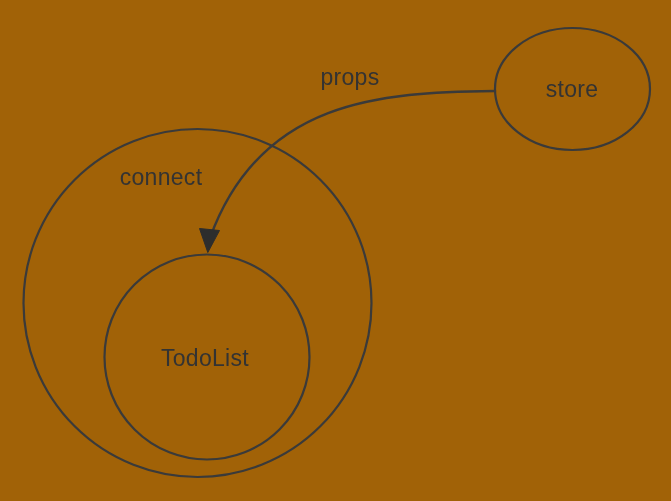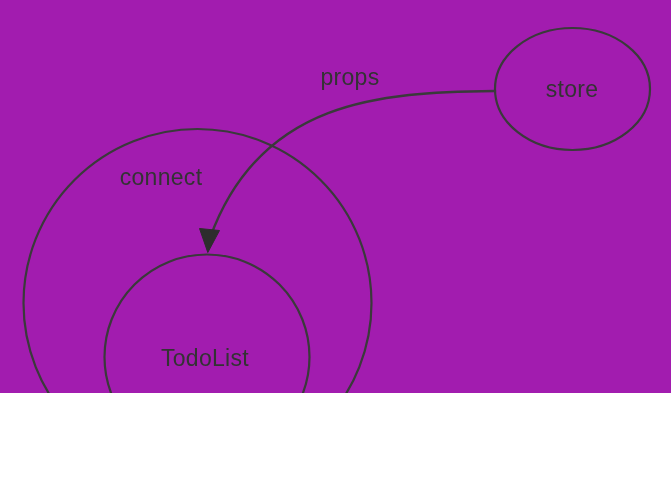--- a/index.html
+++ b/index.html
@@ -3,22 +3,22 @@
 <meta charset="utf-8">
 <style>
   html, body {
     margin: 0;
     padding: 0;
     background: #ffffff;
   }
   .stage {
     position: relative;
     width: 671px;
-    height: 393px;
-    background: #a21caf;
+    height: 501px;
+    background: #a16207;
     overflow: hidden;
     font-family: "Liberation Sans", sans-serif;
     text-decoration: underline;
   }
   svg .shape {
     fill: none;
     stroke: #3a3a3a;
     stroke-width: 2.2;
   }
   svg .edge {

